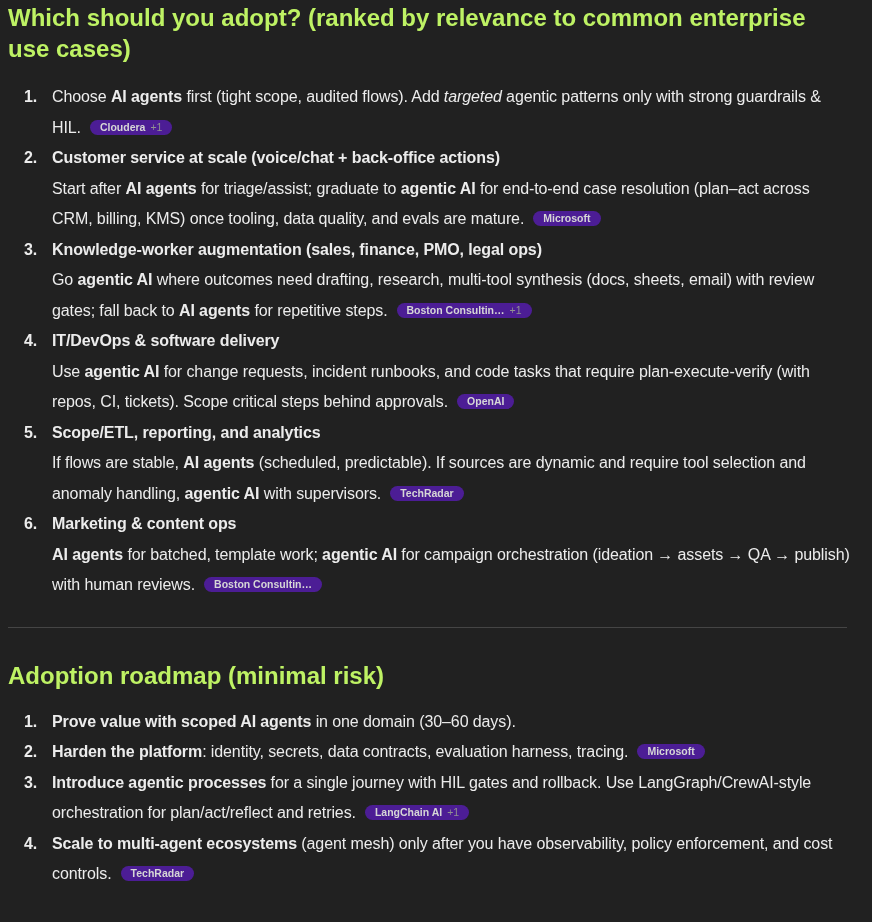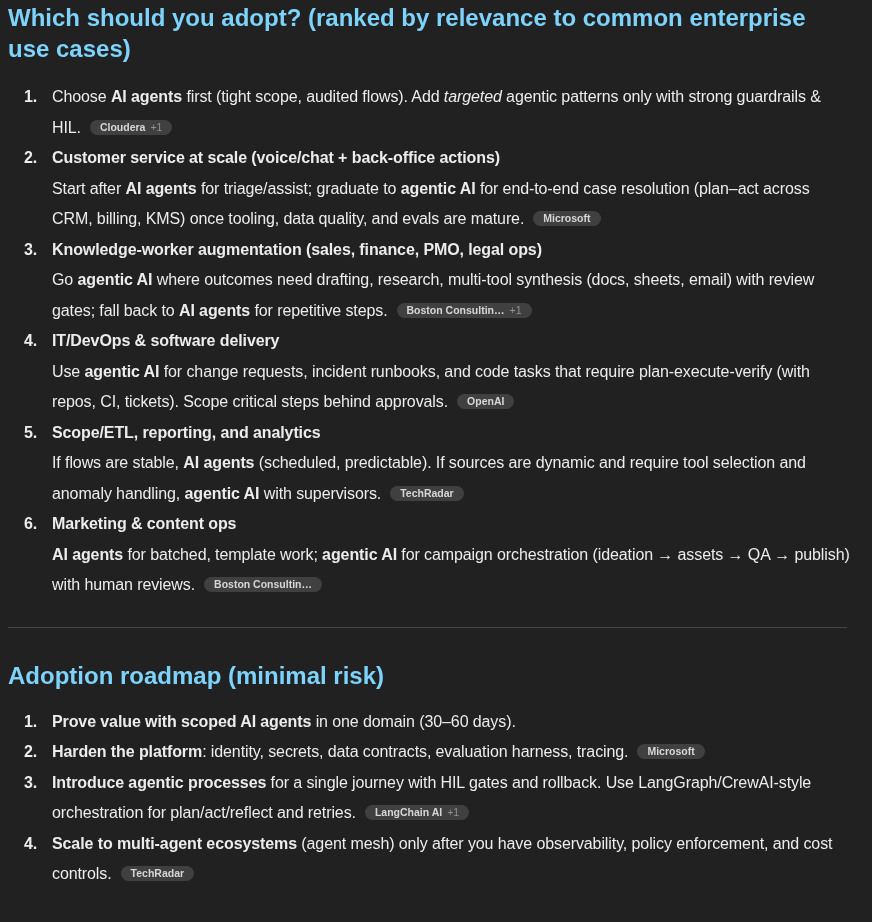--- a/index.html
+++ b/index.html
@@ -21,21 +21,21 @@
     box-sizing: border-box;
     width: 872px;
     height: 922px;
     padding: 2px 20px 0 8px;
   }
   h2.section-heading {
     margin: 0;
     font-size: 24px;
     line-height: 31px;
     font-weight: 700;
-    color: #7dd3fc;
+    color: #bef264;
     max-width: 824px;
     letter-spacing: 0;
   }
   ol.item-list {
     list-style: none;
     margin: 18px 0 0 0;
     padding: 0 0 0 44px;
   }
   ol.item-list li {
     position: relative;
@@ -56,21 +56,21 @@
   }
   .item-body {
     margin: 0;
   }
   .item-body span.b { font-weight: 700; }
   .item-body span.i { font-style: italic; }
   .pill {
     display: inline-flex;
     align-items: center;
     gap: 5px;
-    background: #404040;
+    background: #4c1d95;
     border-radius: 11px;
     padding: 0 10px;
     height: 15px;
     font-size: 10.5px;
     font-weight: 700;
     letter-spacing: 0;
     color: #d6d6d6;
     margin-left: 9px;
     vertical-align: 2px;
     white-space: nowrap;

